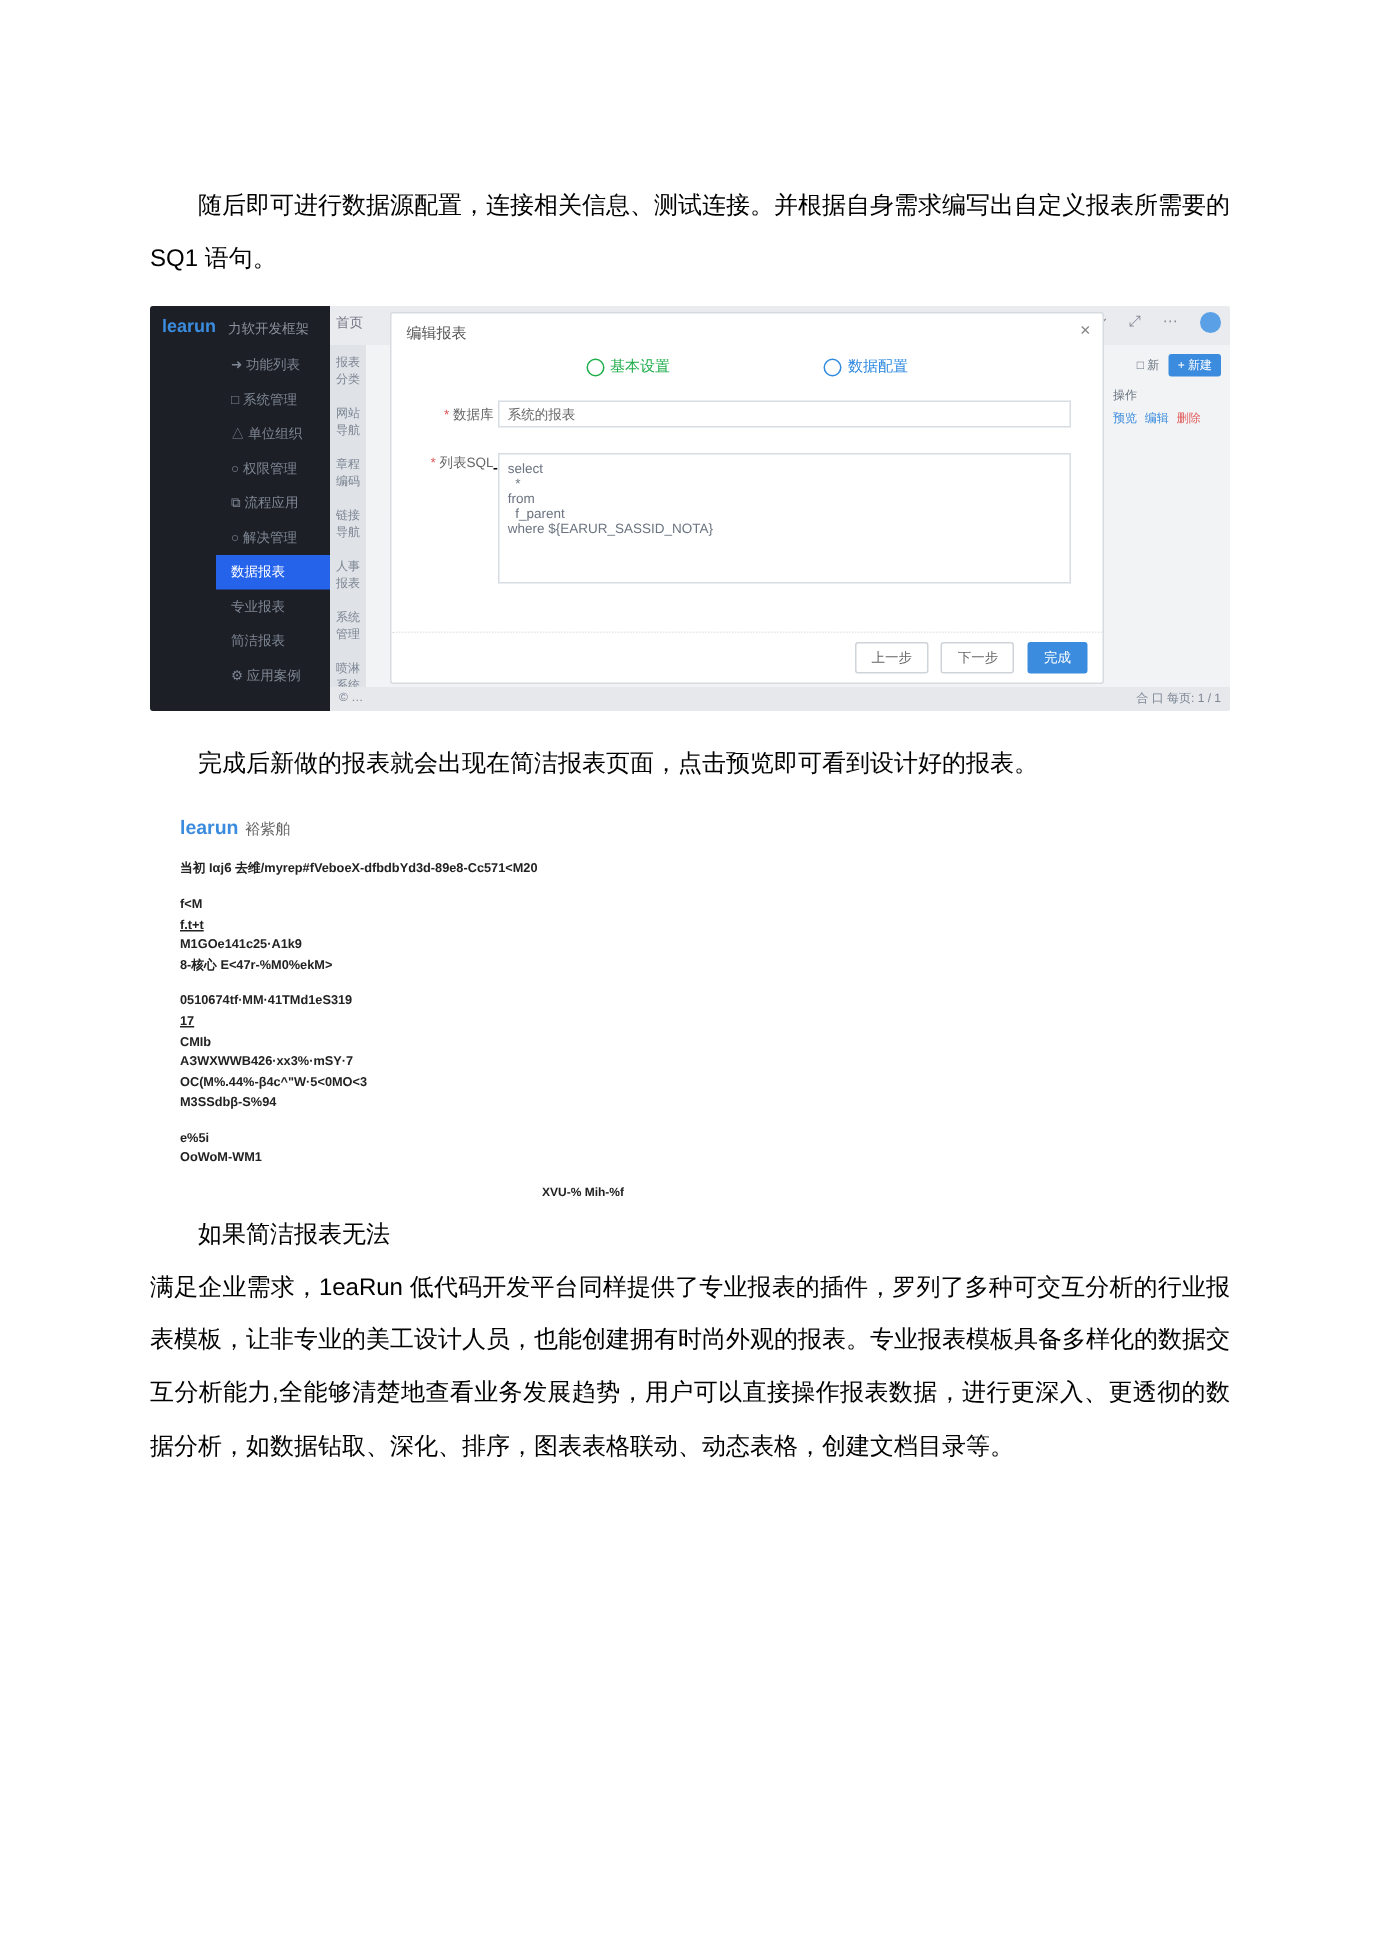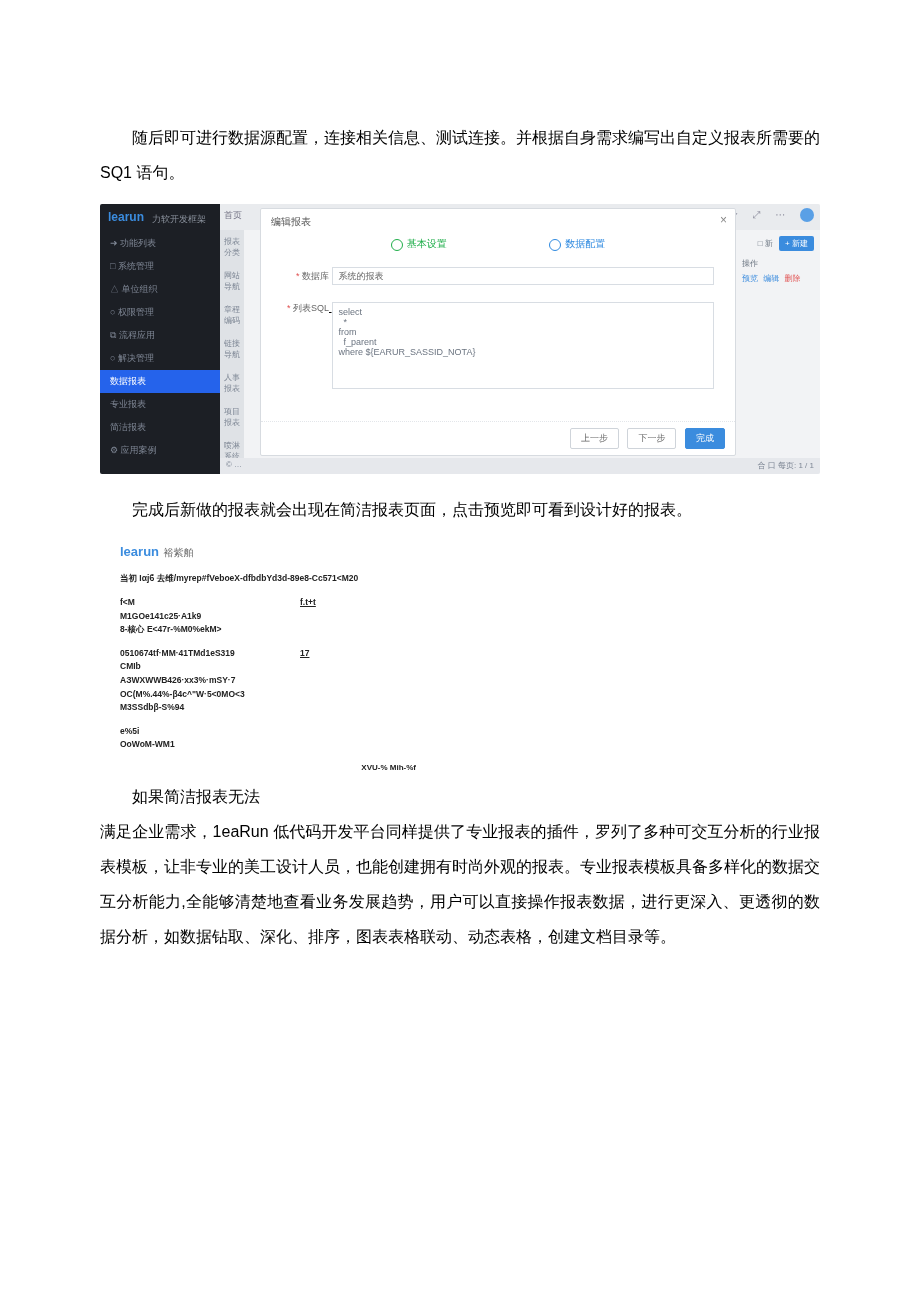--- a/index.html
+++ b/index.html
@@ -22,21 +22,21 @@
       border-radius: 2px;
     }
     .shot1 .sidebar {
       position: absolute; left: 0; top: 0; bottom: 0; width: 120px;
       background: #1c1f25; color: #8a919c;
     }
     .shot1 .logo {
       position: absolute; left: 8px; top: 6px; color: #3b8cde; font-weight: 700; font-size: 12px;
     }
     .shot1 .logo-sub { position: absolute; left: 52px; top: 9px; color: #8a919c; font-size: 9px; }
-    .shot1 .side-items { position: absolute; left: 0; top: 28px; right: 0; }
+    .shot1 .side-items { position: absolute; left: 0; top: 28px; right: 0; padding-left: 44px; }
     .shot1 .side-item { padding: 5px 10px; color: #7e8694; font-size: 9px; cursor: pointer; }
     .shot1 .side-item.active { background: #2563eb; color: #fff; }
     .shot1 .topbar {
       position: absolute; left: 120px; right: 0; top: 0; height: 26px; background: #e9ebee;
     }
     .shot1 .topbar .homebtn { position: absolute; left: 4px; top: 5px; color: #778; font-size: 9px; }
     .shot1 .topbar .rightctrls { position: absolute; right: 6px; top: 4px; color: #889; font-size: 10px; letter-spacing: 6px; }
     .shot1 .avatar { display: inline-block; width: 14px; height: 14px; border-radius: 50%; background: #5aa0e6; vertical-align: middle; }
     .shot1 .leftcol2 {
       position: absolute; left: 120px; top: 26px; bottom: 0; width: 24px;
@@ -85,21 +85,21 @@
       margin: 14px 0 4px 20px;
       font-size: 9px;
       color: #222;
       font-weight: 700;
       line-height: 1.6;
     }
     .shot2 .brand { color: #3b8cde; font-size: 13px; font-weight: 700; }
     .shot2 .brand-sub { color: #666; font-size: 10px; font-weight: 400; margin-left: 2px; }
     .shot2 .bar { margin-top: 10px; font-size: 8.5px; }
     .shot2 .block { margin-top: 10px; font-size: 8.5px; }
-    .shot2 .block .row { display: flex; }
+    .shot2 .block .row { display: flex; flex-direction: column; }
     .shot2 .block .row .c1 { width: 180px; }
     .shot2 .block .row .c2 { width: 60px; text-decoration: underline; }
     .shot2 .foot { margin-top: 10px; font-size: 8px; text-align: right; padding-right: 4px; }
 
     .after-shot2-line { font-size: 16px; line-height: 2.2; text-indent: 2em; }
   </style>
 </head>
 <body>
 
 <div class="page">
@@ -129,21 +129,21 @@
       <span class="homebtn">首页</span>
       <span class="rightctrls">⟳ ⤢ ⋯ <span class="avatar"></span></span>
     </div>
 
     <div class="leftcol2">
       <div class="li">报表分类</div>
       <div class="li">网站导航</div>
       <div class="li">章程编码</div>
       <div class="li">链接导航</div>
       <div class="li">人事报表</div>
-      <div class="li">项目报表</div>
+      <div class="li">系统管理</div>
       <div class="li">喷淋系统</div>
     </div>
 
     <div class="modal">
       <span class="title">编辑报表</span>
       <span class="close">×</span>
       <div class="steps">
         <span class="step green"><span class="ring"></span><span>基本设置</span></span>
         <span class="step blue"><span class="ring"></span><span>数据配置</span></span>
       </div>

